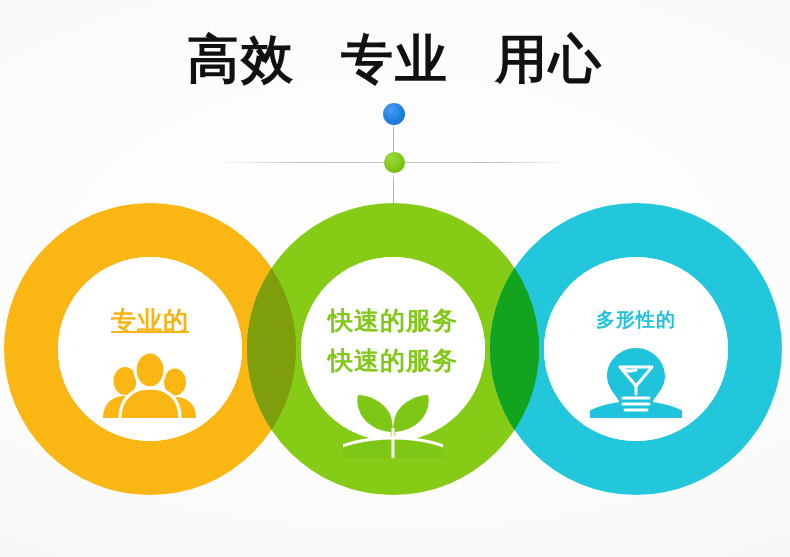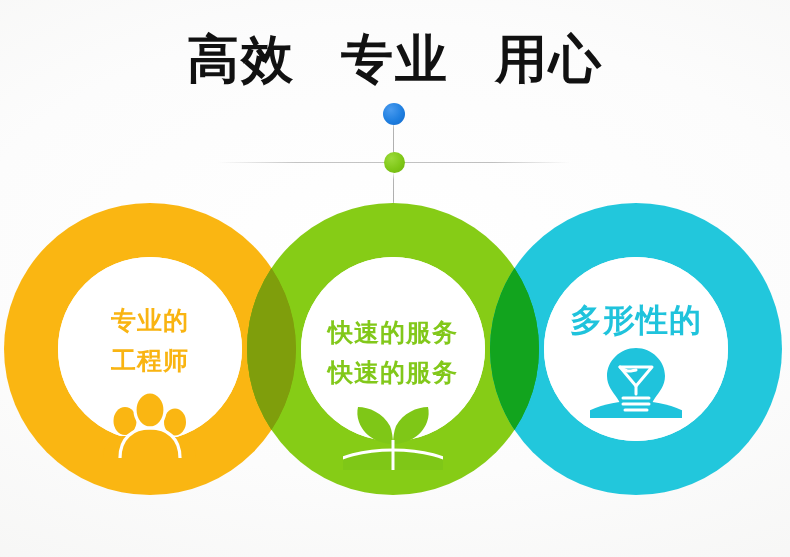--- a/index.html
+++ b/index.html
@@ -122,26 +122,26 @@
   .icon-wrap {
     margin-top: 4px;
     display: flex;
     justify-content: center;
     align-items: flex-end;
     height: 74px;
   }
 
   
   #content-1 { left: 45px;  top: 300px; }
-  #content-2 { left: 288px; top: 312px; }
+  #content-2 { left: 288px; top: 300px; }
   #content-3 { left: 531px; top: 300px; }
 
-  #content-3 .circle-title { font-size: 32px; }
-
-  .c-orange { color: #f9b411; }
+  #content-3 .circle-title { font-size: 19px; }
+
+  .c-orange { color: #f9b411; text-decoration: underline; }
   .c-green  { color: #82c81a; }
   .c-cyan   { color: #1fc3dc; }
 </style>
 </head>
 <body>
 
 <div id="stage">
 
   <div id="heading">
     <span class="word">高效</span><span class="gap"></span><span class="word">专业</span><span class="gap"></span><span class="word">用心</span>
@@ -201,21 +201,20 @@
     </g>
 
     <circle cx="150" cy="349" r="92" fill="#ffffff"></circle>
     <circle cx="393" cy="349" r="92" fill="#ffffff"></circle>
     <circle cx="636" cy="349" r="92" fill="#ffffff"></circle>
   </svg>
 
   <div class="circle-content" id="content-1">
     <div class="circle-title c-orange">
       <span class="line">专业的</span>
-      <span class="line">工程师</span>
     </div>
     <div class="icon-wrap">
       <svg width="102" height="66" viewBox="0 0 102 66">
         <g fill="#fab612">
 
           <ellipse cx="26" cy="29" rx="11.5" ry="14"></ellipse>
           <path d="M4 66 C4 51 14 44 26 44 C38 44 48 51 48 66 Z"></path>
 
           <ellipse cx="76" cy="30" rx="11" ry="13.5"></ellipse>
           <path d="M55 66 C55 52 64 45 76 45 C88 45 97 52 97 66 Z"></path>

